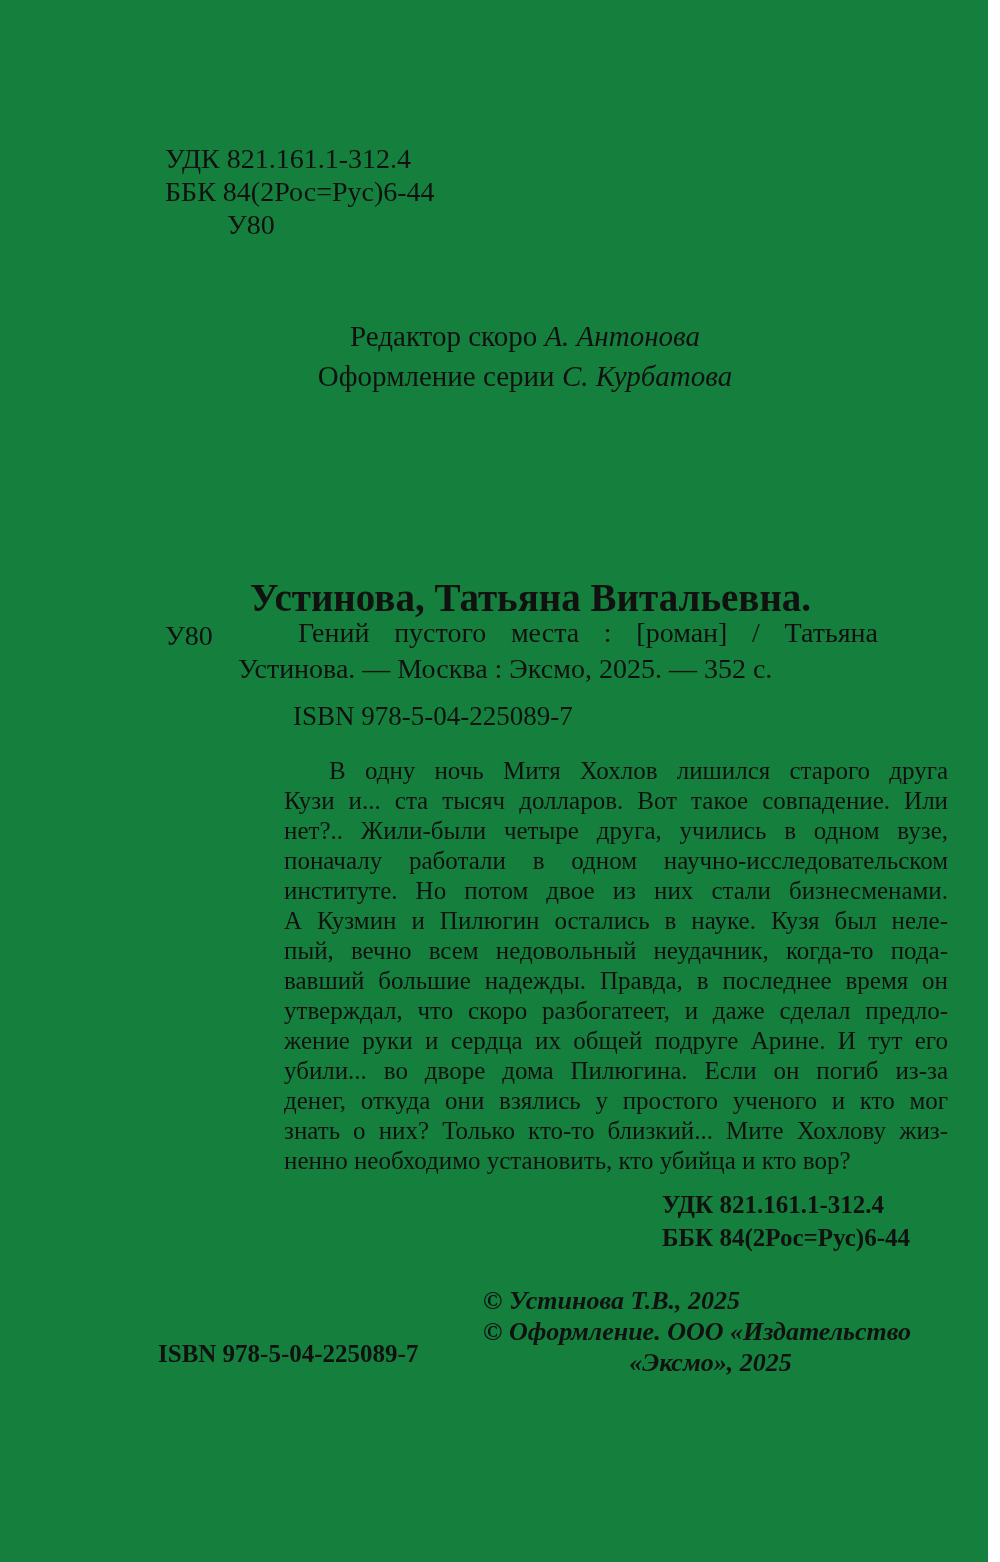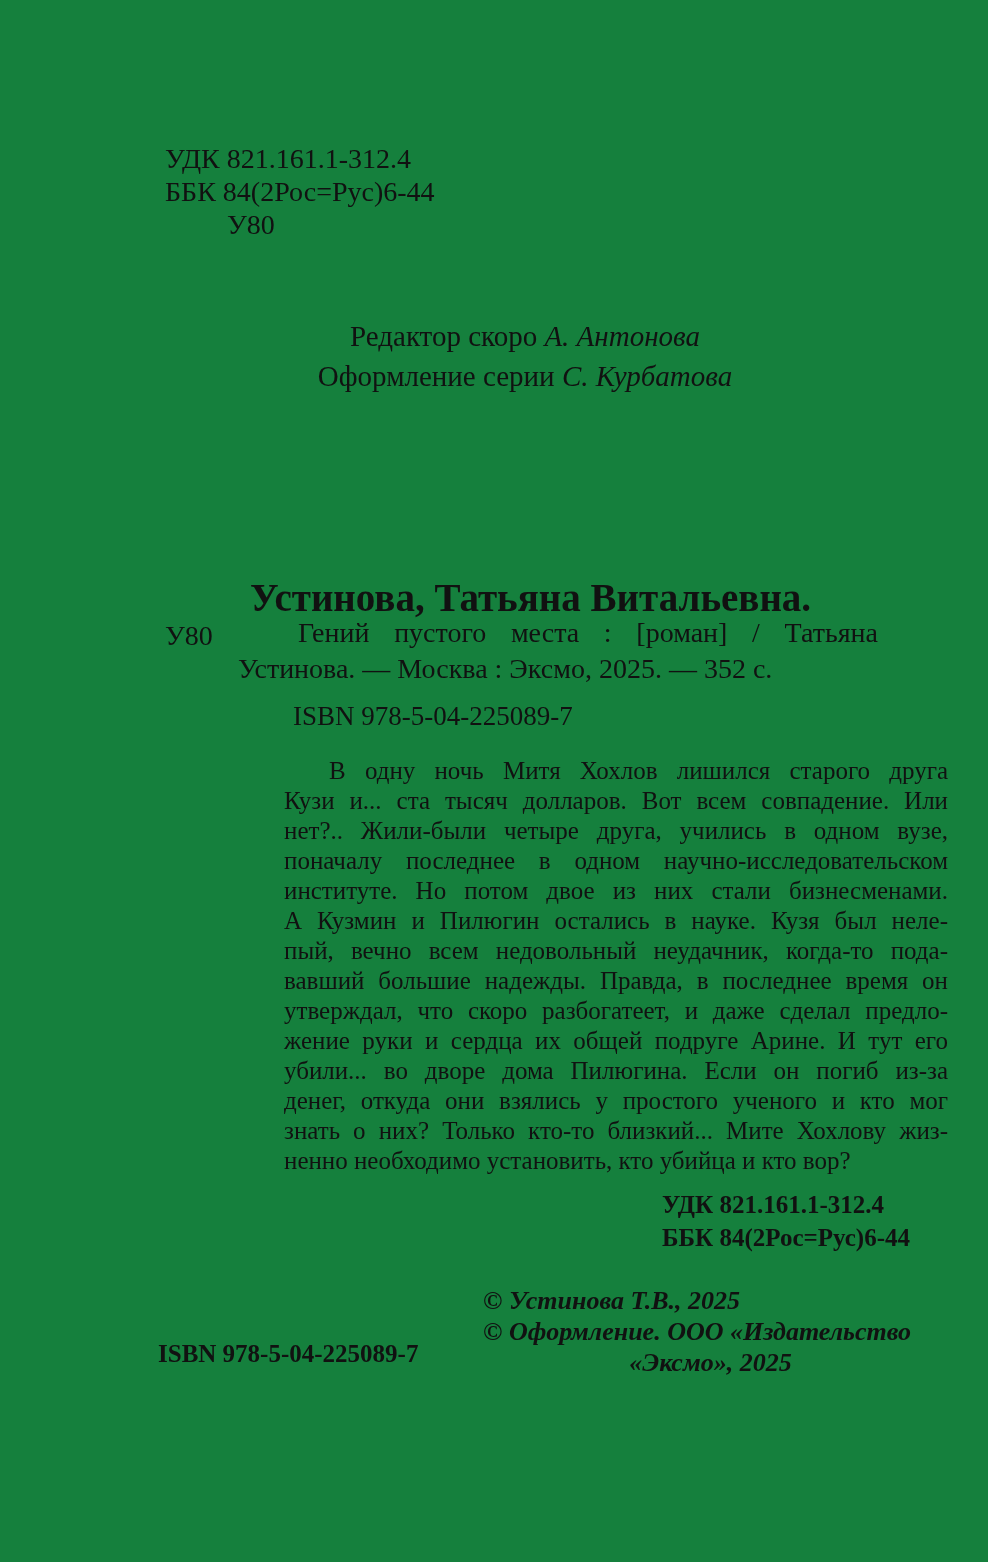--- a/index.html
+++ b/index.html
@@ -72,23 +72,23 @@
   <div class="abs card-sign">У80</div>
   <div class="abs card-author">Устинова, Татьяна Витальевна.</div>
   <div class="abs card-body">
     <div class="l1">Гений пустого места : [роман] / Татьяна</div>
     <div>Устинова. — Москва : Эксмо, 2025. — 352 с.</div>
   </div>
   <div class="abs card-isbn">ISBN 978-5-04-225089-7</div>
 
   <div class="abs annotation">
     <div class="jl first">В одну ночь Митя Хохлов лишился старого друга</div>
-    <div class="jl">Кузи и... ста тысяч долларов. Вот всем совпадение. Или</div>
+    <div class="jl">Кузи и... ста тысяч долларов. Вот такое совпадение. Или</div>
     <div class="jl">нет?.. Жили-были четыре друга, учились в одном вузе,</div>
-    <div class="jl">поначалу последнее в одном научно-исследовательском</div>
+    <div class="jl">поначалу работали в одном научно-исследовательском</div>
     <div class="jl">институте. Но потом двое из них стали бизнесменами.</div>
     <div class="jl">А Кузмин и Пилюгин остались в науке. Кузя был неле-</div>
     <div class="jl">пый, вечно всем недовольный неудачник, когда-то пода-</div>
     <div class="jl">вавший большие надежды. Правда, в последнее время он</div>
     <div class="jl">утверждал, что скоро разбогатеет, и даже сделал предло-</div>
     <div class="jl">жение руки и сердца их общей подруге Арине. И тут его</div>
     <div class="jl">убили... во дворе дома Пилюгина. Если он погиб из-за</div>
     <div class="jl">денег, откуда они взялись у простого ученого и кто мог</div>
     <div class="jl">знать о них? Только кто-то близкий... Мите Хохлову жиз-</div>
     <div class="jl last">ненно необходимо установить, кто убийца и кто вор?</div>

